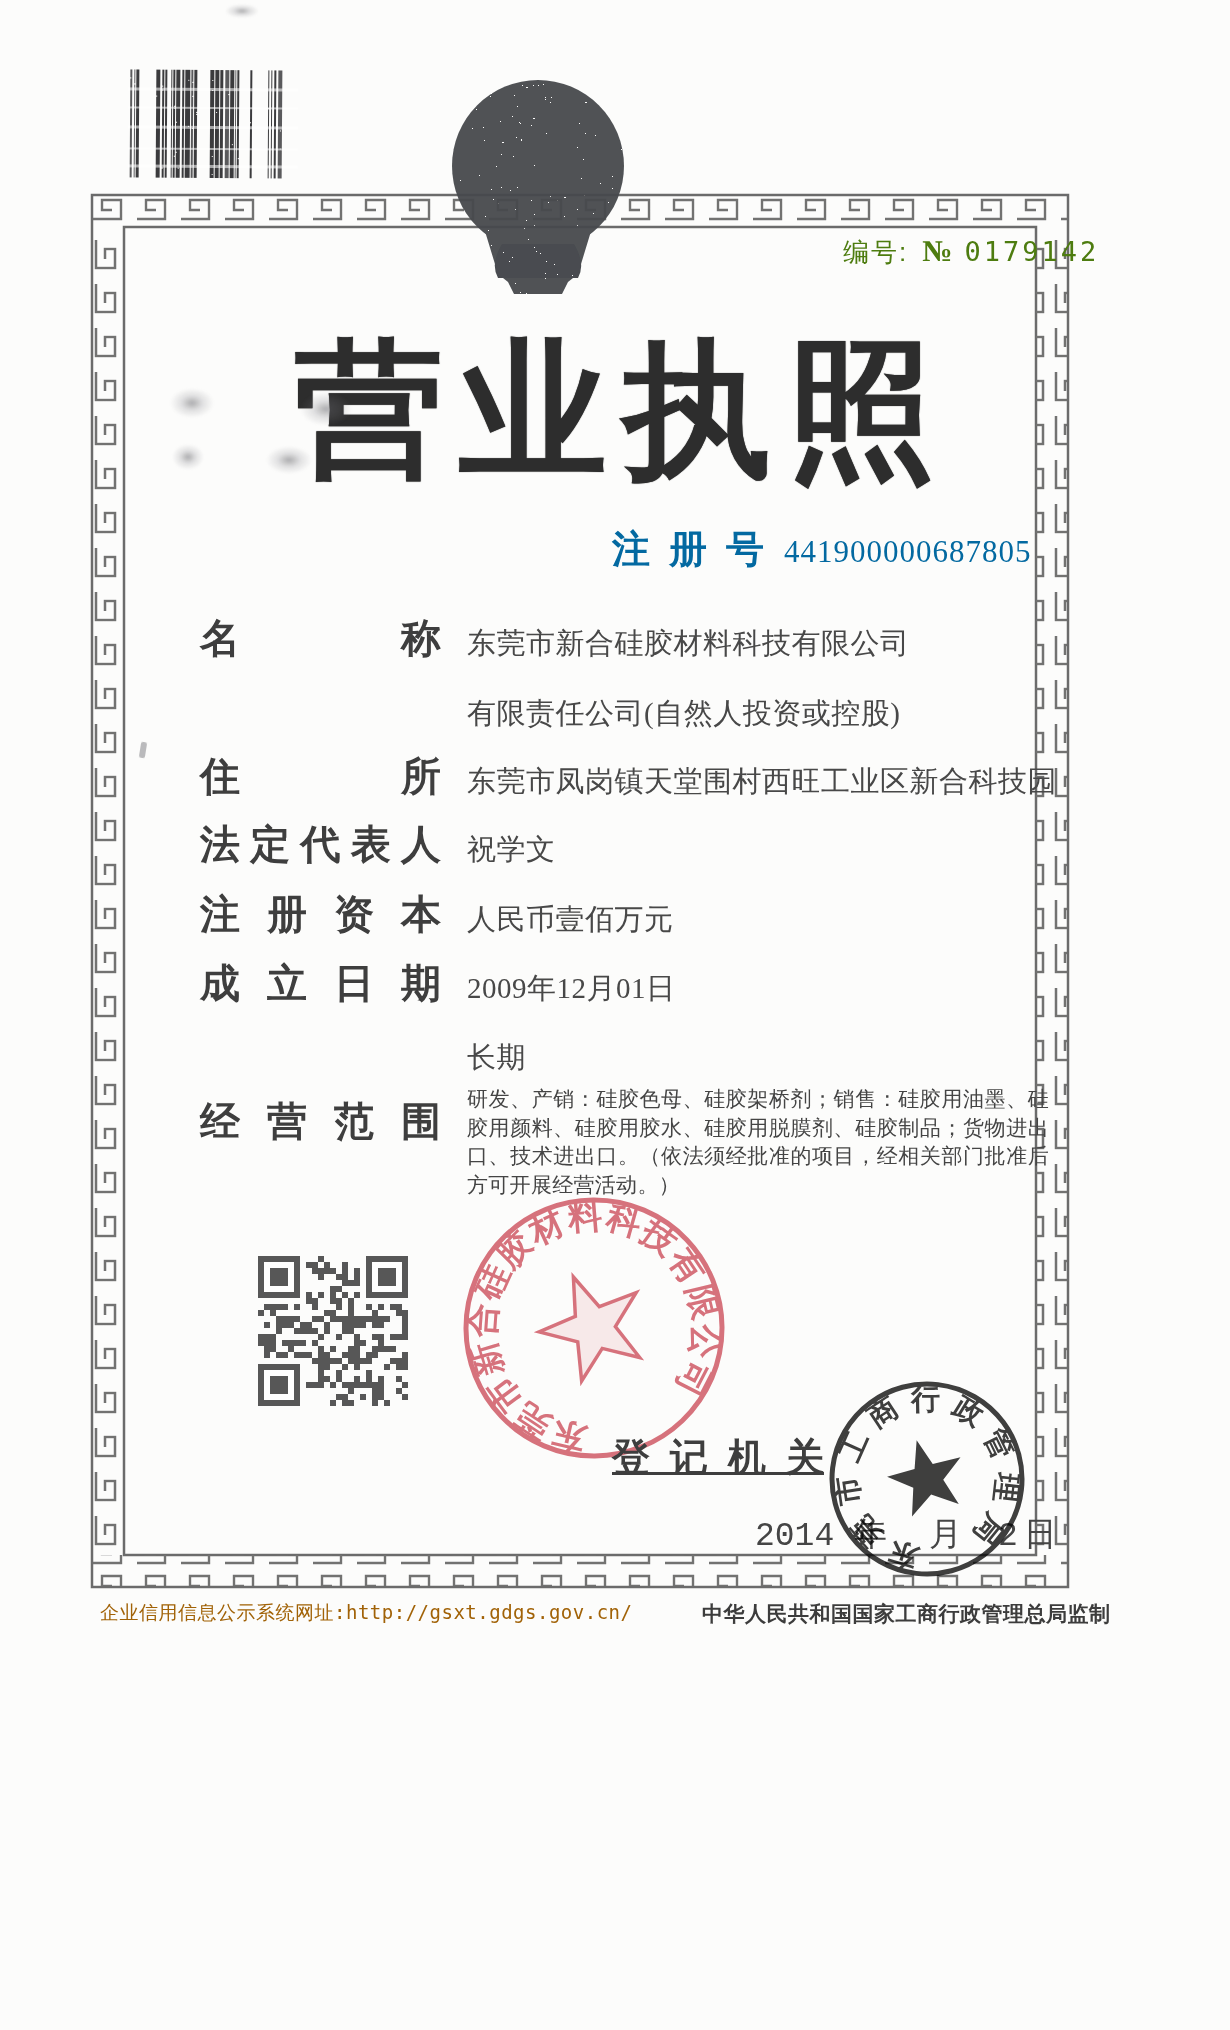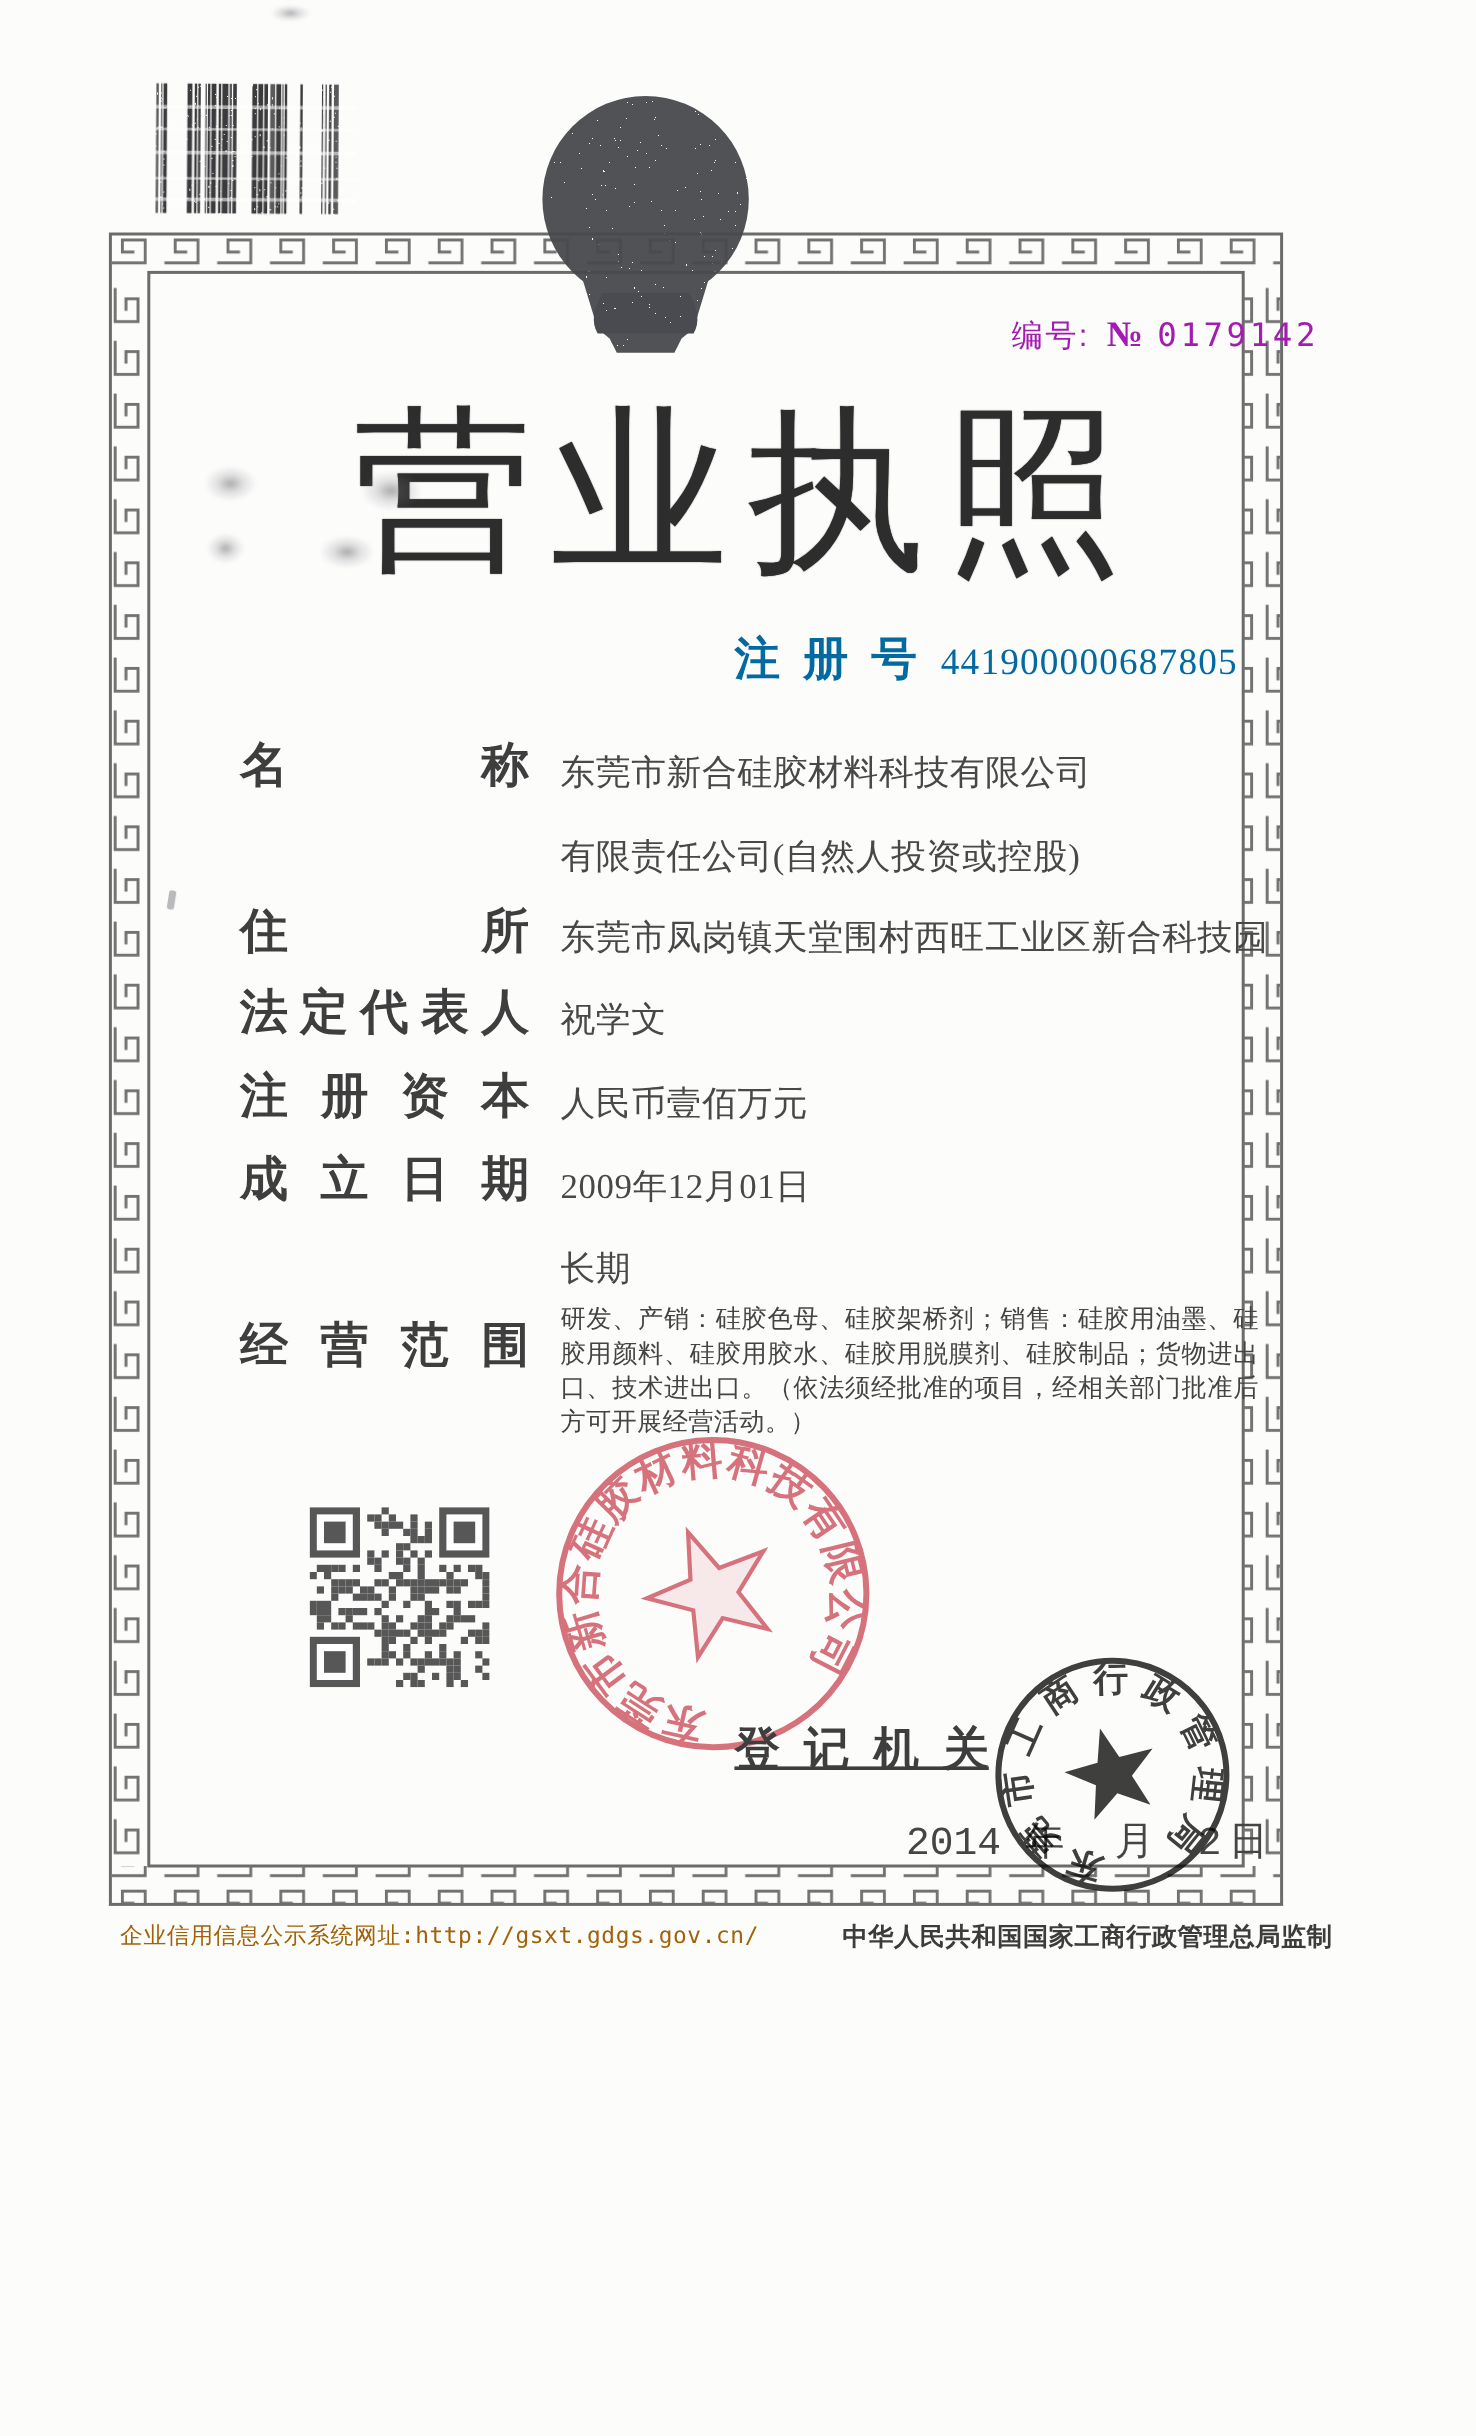--- a/index.html
+++ b/index.html
@@ -8,25 +8,25 @@
     background:#fcfcfb;
     font-family:"Liberation Sans", sans-serif;
     color:#3d3d3d;
   }
   .abs{position:absolute;}
   
   .barcode{left:128px;top:66px;width:170px;height:118px;transform:rotate(.4deg);filter:blur(.4px);}
   .emblem{left:450px;top:68px;width:176px;height:228px;filter:blur(.5px);opacity:.95;}
   .frame{left:90px;top:193px;width:980px;height:1396px;opacity:.88;}
   
-  .serial{left:843px;top:262px;font-size:26px;letter-spacing:2px;color:#a21caf;white-space:nowrap;}
+  .serial{left:843px;top:234px;font-size:26px;letter-spacing:2px;color:#4d7c0f;white-space:nowrap;}
   .serial .nosym{font-family:"Liberation Serif",serif;font-weight:bold;font-size:30px;margin:0 10px 0 14px;}
   .serial .digits{font-family:"DejaVu Sans Mono",monospace;font-size:27px;letter-spacing:3px;}
   
-  .title{left:0;top:332px;width:1230px;text-align:center;font-size:148px;font-weight:400;
+  .title{left:0;top:332px;width:1230px;text-align:center;font-size:148px;font-weight:700;
     letter-spacing:16px;text-indent:16px;color:#2d2d2d;line-height:1.05;
     text-shadow:0 0 1px #2d2d2d;}
   
   .regrow{left:612px;top:524px;white-space:nowrap;}
   .reglabel{display:inline-block;width:152px;font-size:38px;font-weight:600;color:#0369a1;
     text-align:justify;text-align-last:justify;vertical-align:baseline;}
   .regvalue{font-family:"Liberation Serif",serif;font-size:31px;color:#0369a1;margin-left:20px;letter-spacing:1px;}
   
   .row{position:absolute;left:200px;width:860px;height:60px;}
   .flabel{position:absolute;left:0;top:0;width:241px;font-size:40px;font-weight:600;color:#3e3e3e;

